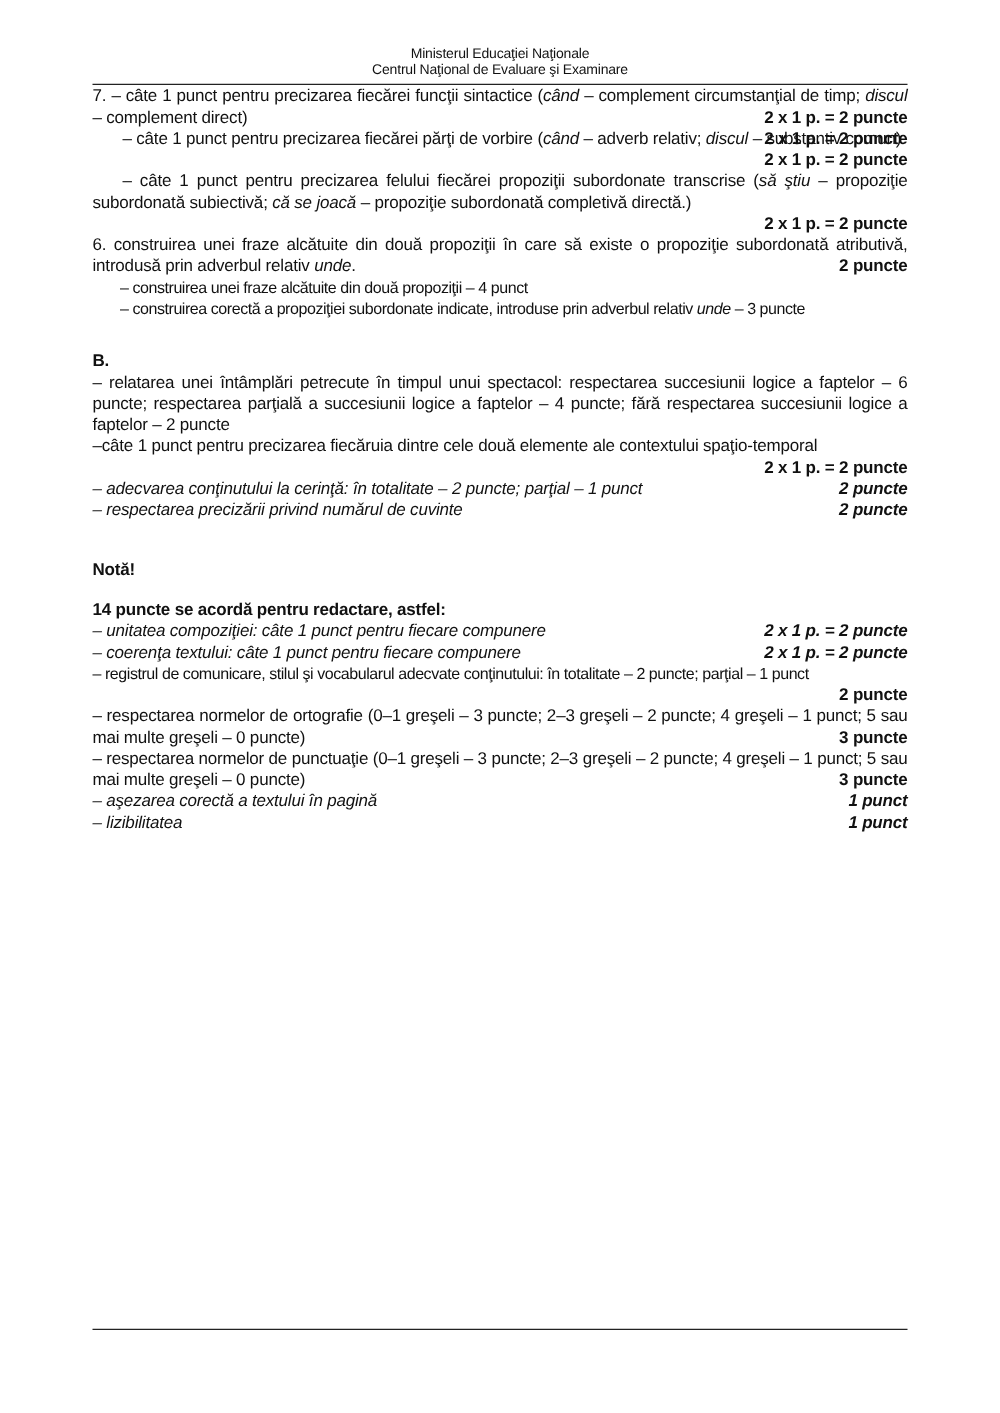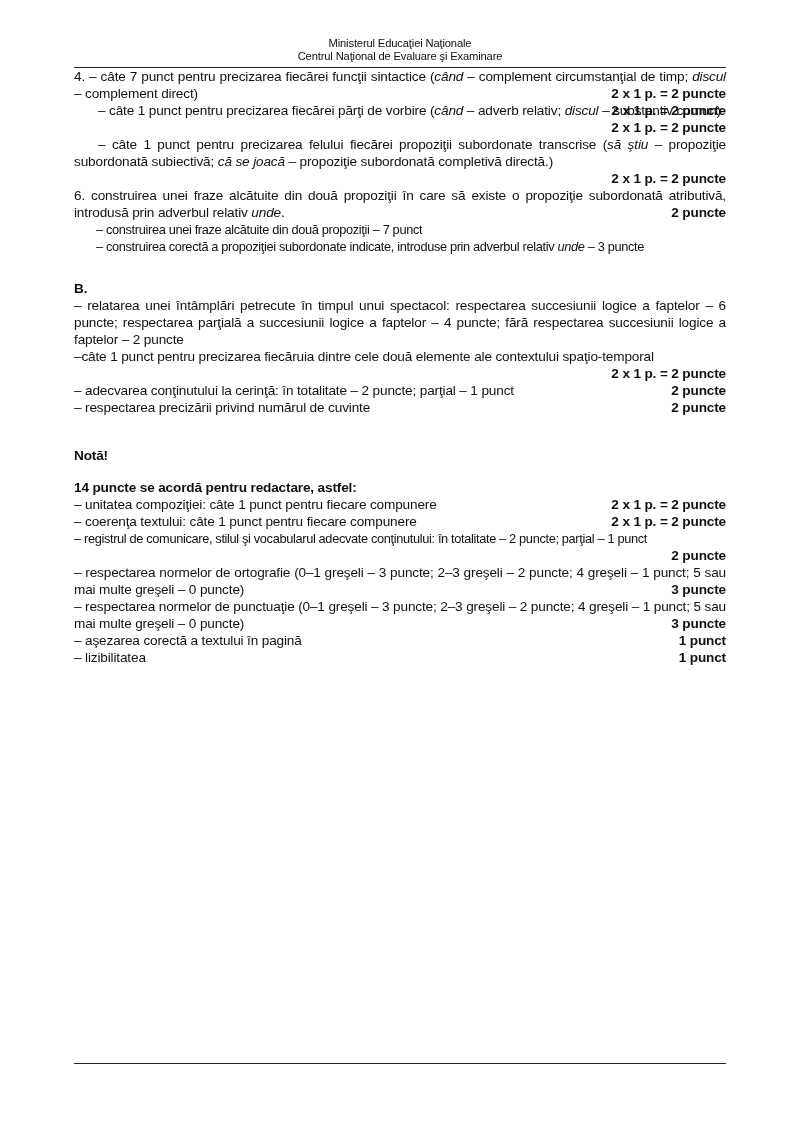--- a/index.html
+++ b/index.html
@@ -15,21 +15,21 @@
     .page { position: absolute; left: 0; top: 0; width: 800px; height: 1130px; }
     .header {
       position: absolute; left: 74px; top: 37px; width: 652px;
       text-align: center; font-size: 11.2px; line-height: 13px;
     }
     .header-rule {
       position: absolute; left: 74px; top: 67px; width: 652px; height: 0;
       border-top: 1px solid #222;
     }
     .content { position: absolute; left: 74px; top: 68px; width: 652px; }
-    .row { display: flex; justify-content: space-between; align-items: flex-start; }
+    .row { display: flex; justify-content: space-between; align-items: flex-start; font-style: italic; }
     .row .txt { flex: 1 1 auto; }
     .pts { font-weight: bold; white-space: nowrap; padding-left: 8px; }
     .just { text-align: justify; text-align-last: left; }
     .indent { padding-left: 24px; }
     .indent-s { padding-left: 22px; }
     .cond { font-size: 12.8px; letter-spacing: -0.35px; }
     .right { text-align: right; font-weight: bold; }
     .bold { font-weight: bold; }
     i { font-style: italic; }
     .gap-m { height: 25px; }
@@ -51,21 +51,21 @@
   <div class="header">
     <div>Ministerul Educaţiei Naţionale</div>
     <div>Centrul Naţional de Evaluare şi Examinare</div>
   </div>
   <div class="header-rule"></div>
 
   <div class="content">
 
     <div>
       <div class="just">
-        <span>4. – câte 7 punct pentru precizarea fiecărei funcţii sintactice (</span><i>când</i><span> – complement circumstanţial de timp; </span><i>discul</i><span> – complement direct)</span>
+        <span>7. – câte 1 punct pentru precizarea fiecărei funcţii sintactice (</span><i>când</i><span> – complement circumstanţial de timp; </span><i>discul</i><span> – complement direct)</span>
       </div>
       <div class="right" style="margin-top:-17px;">2 x 1 p. = 2 puncte</div>
       <div class="just indent" style="padding-left:0;text-indent:24px;">
         <span>– câte 1 punct pentru precizarea fiecărei părţi de vorbire (</span><i>când</i><span> – adverb relativ; </span><i>discul</i><span> – substantiv comun)</span>
       </div>
       <div class="right" style="margin-top:-17px;">2 x 1 p. = 2 puncte</div>
     </div>
 
     <div>
       <div class="right">2 x 1 p. = 2 puncte</div>
@@ -73,21 +73,21 @@
         <span>– câte 1 punct pentru precizarea felului fiecărei propoziţii subordonate transcrise (</span><i>să ştiu</i><span> – propoziţie subordonată subiectivă; </span><i>că se joacă</i><span> – propoziţie subordonată completivă directă.)</span>
       </div>
       <div class="right">2 x 1 p. = 2 puncte</div>
     </div>
 
     <div>
       <div class="just">
         <span>6. construirea unei fraze alcătuite din două propoziţii în care să existe o propoziţie subordonată atributivă, introdusă prin adverbul relativ </span><i>unde</i><span>.</span>
       </div>
       <div class="right" style="margin-top:-17px;">2 puncte</div>
-      <div class="indent-s cond">– construirea unei fraze alcătuite din două propoziţii – 7 punct</div>
+      <div class="indent-s cond">– construirea unei fraze alcătuite din două propoziţii – 4 punct</div>
       <div class="indent-s cond">
         <span>– construirea corectă a propoziţiei subordonate indicate, introduse prin adverbul relativ </span><i>unde</i><span> – 3 puncte</span>
       </div>
     </div>
 
     <div class="gap-m"></div>
 
     <div>
       <div class="bold">B.</div>
       <div class="just">– relatarea unei întâmplări petrecute în timpul unui spectacol: respectarea succesiunii logice a faptelor – 6 puncte; respectarea parţială a succesiunii logice a faptelor – 4 puncte; fără respectarea succesiunii logice a faptelor – 2 puncte</div>

